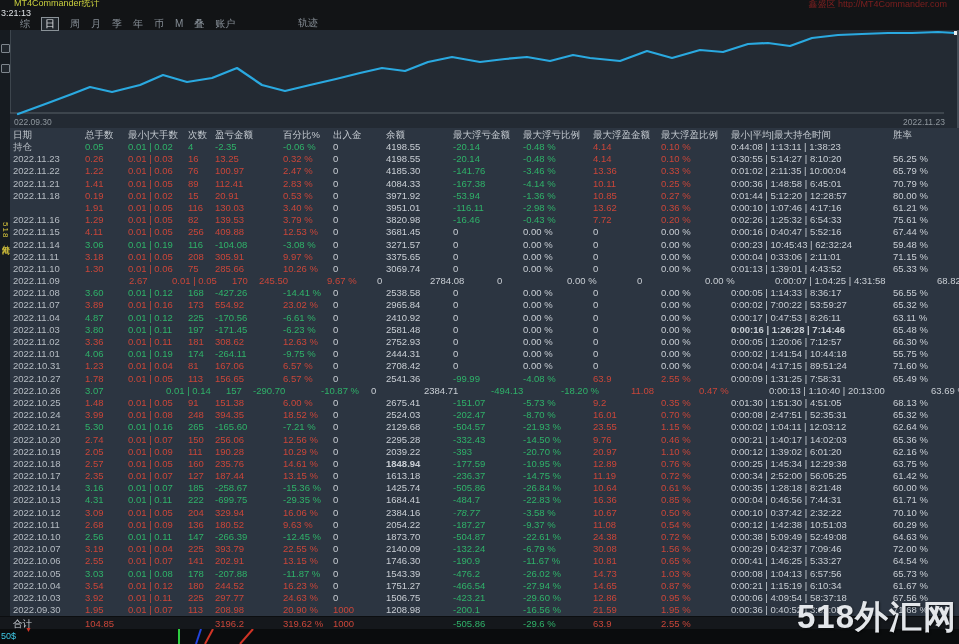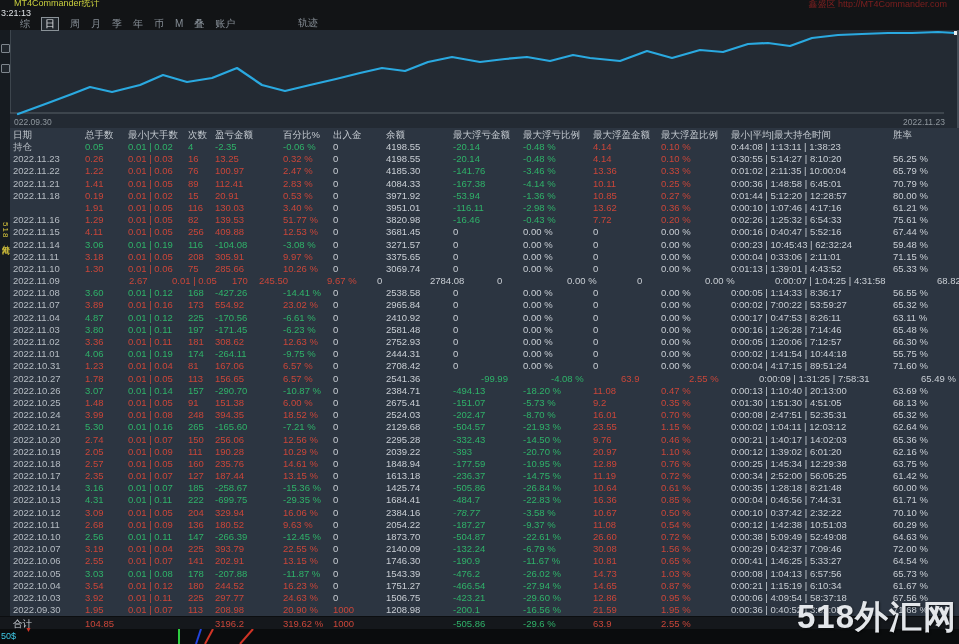--- a/index.html
+++ b/index.html
@@ -206,21 +206,21 @@
       <span style="width: 70px; color: rgb(202, 70, 57);">0.36 %</span>
       <span style="width: 162px; color: rgb(201, 206, 212);">0:00:10 | 1:07:46 | 4:17:16</span>
       <span style="width: 69px; color: rgb(201, 206, 212);">61.21 %</span>
     </div>
     <div class="trow">
       <span style="width: 72px; color: rgb(182, 188, 195);">2022.11.16</span>
       <span style="width: 43px; color: rgb(202, 70, 57);">1.29</span>
       <span style="width: 60px; color: rgb(202, 70, 57);">0.01 | 0.05</span>
       <span style="width: 27px; color: rgb(202, 70, 57);">82</span>
       <span style="width: 68px; color: rgb(202, 70, 57);">139.53</span>
-      <span style="width: 50px; color: rgb(202, 70, 57);">51.77 %</span>
+      <span style="width: 50px; color: rgb(202, 70, 57);">3.79 %</span>
       <span style="width: 53px; color: rgb(201, 206, 212);">0</span>
       <span style="width: 67px; color: rgb(201, 206, 212);">3820.98</span>
       <span style="width: 70px; color: rgb(47, 178, 105);">-16.46</span>
       <span style="width: 70px; color: rgb(47, 178, 105);">-0.43 %</span>
       <span style="width: 68px; color: rgb(202, 70, 57);">7.72</span>
       <span style="width: 70px; color: rgb(202, 70, 57);">0.20 %</span>
       <span style="width: 162px; color: rgb(201, 206, 212);">0:02:26 | 1:25:32 | 6:54:33</span>
       <span style="width: 69px; color: rgb(201, 206, 212);">75.61 %</span>
     </div>
     <div class="trow">
@@ -357,21 +357,21 @@
       <span style="width: 60px; color: rgb(47, 178, 105);">0.01 | 0.11</span>
       <span style="width: 27px; color: rgb(47, 178, 105);">197</span>
       <span style="width: 68px; color: rgb(47, 178, 105);">-171.45</span>
       <span style="width: 50px; color: rgb(47, 178, 105);">-6.23 %</span>
       <span style="width: 53px; color: rgb(201, 206, 212);">0</span>
       <span style="width: 67px; color: rgb(201, 206, 212);">2581.48</span>
       <span style="width: 70px; color: rgb(201, 206, 212);">0</span>
       <span style="width: 70px; color: rgb(201, 206, 212);">0.00 %</span>
       <span style="width: 68px; color: rgb(201, 206, 212);">0</span>
       <span style="width: 70px; color: rgb(201, 206, 212);">0.00 %</span>
-      <span style="width: 162px; color: rgb(201, 206, 212);">0:00:16 | 1:26:28 | 7:14:46</span>
+      <span style="width: 162px; color: rgb(201, 206, 212); font-weight: bold;">0:00:16 | 1:26:28 | 7:14:46</span>
       <span style="width: 69px; color: rgb(201, 206, 212);">65.48 %</span>
     </div>
     <div class="trow">
       <span style="width: 72px; color: rgb(182, 188, 195);">2022.11.02</span>
       <span style="width: 43px; color: rgb(202, 70, 57);">3.36</span>
       <span style="width: 60px; color: rgb(202, 70, 57);">0.01 | 0.11</span>
       <span style="width: 27px; color: rgb(202, 70, 57);">181</span>
       <span style="width: 68px; color: rgb(202, 70, 57);">308.62</span>
       <span style="width: 50px; color: rgb(202, 70, 57);">12.63 %</span>
       <span style="width: 53px; color: rgb(201, 206, 212);">0</span>
@@ -417,31 +417,31 @@
     </div>
     <div class="trow">
       <span style="width: 72px; color: rgb(182, 188, 195);">2022.10.27</span>
       <span style="width: 43px; color: rgb(202, 70, 57);">1.78</span>
       <span style="width: 60px; color: rgb(202, 70, 57);">0.01 | 0.05</span>
       <span style="width: 27px; color: rgb(202, 70, 57);">113</span>
       <span style="width: 68px; color: rgb(202, 70, 57);">156.65</span>
       <span style="width: 50px; color: rgb(202, 70, 57);">6.57 %</span>
       <span style="width: 53px; color: rgb(201, 206, 212);">0</span>
       <span style="width: 67px; color: rgb(201, 206, 212);">2541.36</span>
-      <span style="width: 70px; color: rgb(47, 178, 105); margin-left: 28px;">-99.99</span>
+      <span style="width: 70px; color: rgb(47, 178, 105);">-99.99</span>
       <span style="width: 70px; color: rgb(47, 178, 105);">-4.08 %</span>
       <span style="width: 68px; color: rgb(202, 70, 57);">63.9</span>
       <span style="width: 70px; color: rgb(202, 70, 57);">2.55 %</span>
       <span style="width: 162px; color: rgb(201, 206, 212);">0:00:09 | 1:31:25 | 7:58:31</span>
       <span style="width: 69px; color: rgb(201, 206, 212);">65.49 %</span>
     </div>
     <div class="trow">
       <span style="width: 72px; color: rgb(182, 188, 195);">2022.10.26</span>
       <span style="width: 43px; color: rgb(47, 178, 105);">3.07</span>
-      <span style="width: 60px; color: rgb(47, 178, 105);">0.01 | 0.14</span>
+      <span style="width: 60px; color: rgb(47, 178, 105); margin-left: 38px;">0.01 | 0.14</span>
       <span style="width: 27px; color: rgb(47, 178, 105);">157</span>
       <span style="width: 68px; color: rgb(47, 178, 105);">-290.70</span>
       <span style="width: 50px; color: rgb(47, 178, 105);">-10.87 %</span>
       <span style="width: 53px; color: rgb(201, 206, 212);">0</span>
       <span style="width: 67px; color: rgb(201, 206, 212);">2384.71</span>
       <span style="width: 70px; color: rgb(47, 178, 105);">-494.13</span>
       <span style="width: 70px; color: rgb(47, 178, 105);">-18.20 %</span>
       <span style="width: 68px; color: rgb(202, 70, 57);">11.08</span>
       <span style="width: 70px; color: rgb(202, 70, 57);">0.47 %</span>
       <span style="width: 162px; color: rgb(201, 206, 212);">0:00:13 | 1:10:40 | 20:13:00</span>
@@ -528,21 +528,21 @@
       <span style="width: 69px; color: rgb(201, 206, 212);">62.16 %</span>
     </div>
     <div class="trow">
       <span style="width: 72px; color: rgb(182, 188, 195);">2022.10.18</span>
       <span style="width: 43px; color: rgb(202, 70, 57);">2.57</span>
       <span style="width: 60px; color: rgb(202, 70, 57);">0.01 | 0.05</span>
       <span style="width: 27px; color: rgb(202, 70, 57);">160</span>
       <span style="width: 68px; color: rgb(202, 70, 57);">235.76</span>
       <span style="width: 50px; color: rgb(202, 70, 57);">14.61 %</span>
       <span style="width: 53px; color: rgb(201, 206, 212);">0</span>
-      <span style="width: 67px; color: rgb(201, 206, 212);">1848.94</span>
+      <span style="width: 67px; color: rgb(201, 206, 212); font-weight: bold;">1848.94</span>
       <span style="width: 70px; color: rgb(47, 178, 105);">-177.59</span>
       <span style="width: 70px; color: rgb(47, 178, 105);">-10.95 %</span>
       <span style="width: 68px; color: rgb(202, 70, 57);">12.89</span>
       <span style="width: 70px; color: rgb(202, 70, 57);">0.76 %</span>
       <span style="width: 162px; color: rgb(201, 206, 212);">0:00:25 | 1:45:34 | 12:29:38</span>
       <span style="width: 69px; color: rgb(201, 206, 212);">63.75 %</span>
     </div>
     <div class="trow">
       <span style="width: 72px; color: rgb(182, 188, 195);">2022.10.17</span>
       <span style="width: 43px; color: rgb(202, 70, 57);">2.35</span>
@@ -627,21 +627,21 @@
       <span style="width: 72px; color: rgb(182, 188, 195);">2022.10.10</span>
       <span style="width: 43px; color: rgb(47, 178, 105);">2.56</span>
       <span style="width: 60px; color: rgb(47, 178, 105);">0.01 | 0.11</span>
       <span style="width: 27px; color: rgb(47, 178, 105);">147</span>
       <span style="width: 68px; color: rgb(47, 178, 105);">-266.39</span>
       <span style="width: 50px; color: rgb(47, 178, 105);">-12.45 %</span>
       <span style="width: 53px; color: rgb(201, 206, 212);">0</span>
       <span style="width: 67px; color: rgb(201, 206, 212);">1873.70</span>
       <span style="width: 70px; color: rgb(47, 178, 105);">-504.87</span>
       <span style="width: 70px; color: rgb(47, 178, 105);">-22.61 %</span>
-      <span style="width: 68px; color: rgb(202, 70, 57);">26.60</span>
+      <span style="width: 68px; color: rgb(202, 70, 57);">24.38</span>
       <span style="width: 70px; color: rgb(202, 70, 57);">0.72 %</span>
       <span style="width: 162px; color: rgb(201, 206, 212);">0:00:38 | 5:09:49 | 52:49:08</span>
       <span style="width: 69px; color: rgb(201, 206, 212);">64.63 %</span>
     </div>
     <div class="trow">
       <span style="width: 72px; color: rgb(182, 188, 195);">2022.10.07</span>
       <span style="width: 43px; color: rgb(202, 70, 57);">3.19</span>
       <span style="width: 60px; color: rgb(202, 70, 57);">0.01 | 0.04</span>
       <span style="width: 27px; color: rgb(202, 70, 57);">225</span>
       <span style="width: 68px; color: rgb(202, 70, 57);">393.79</span>

